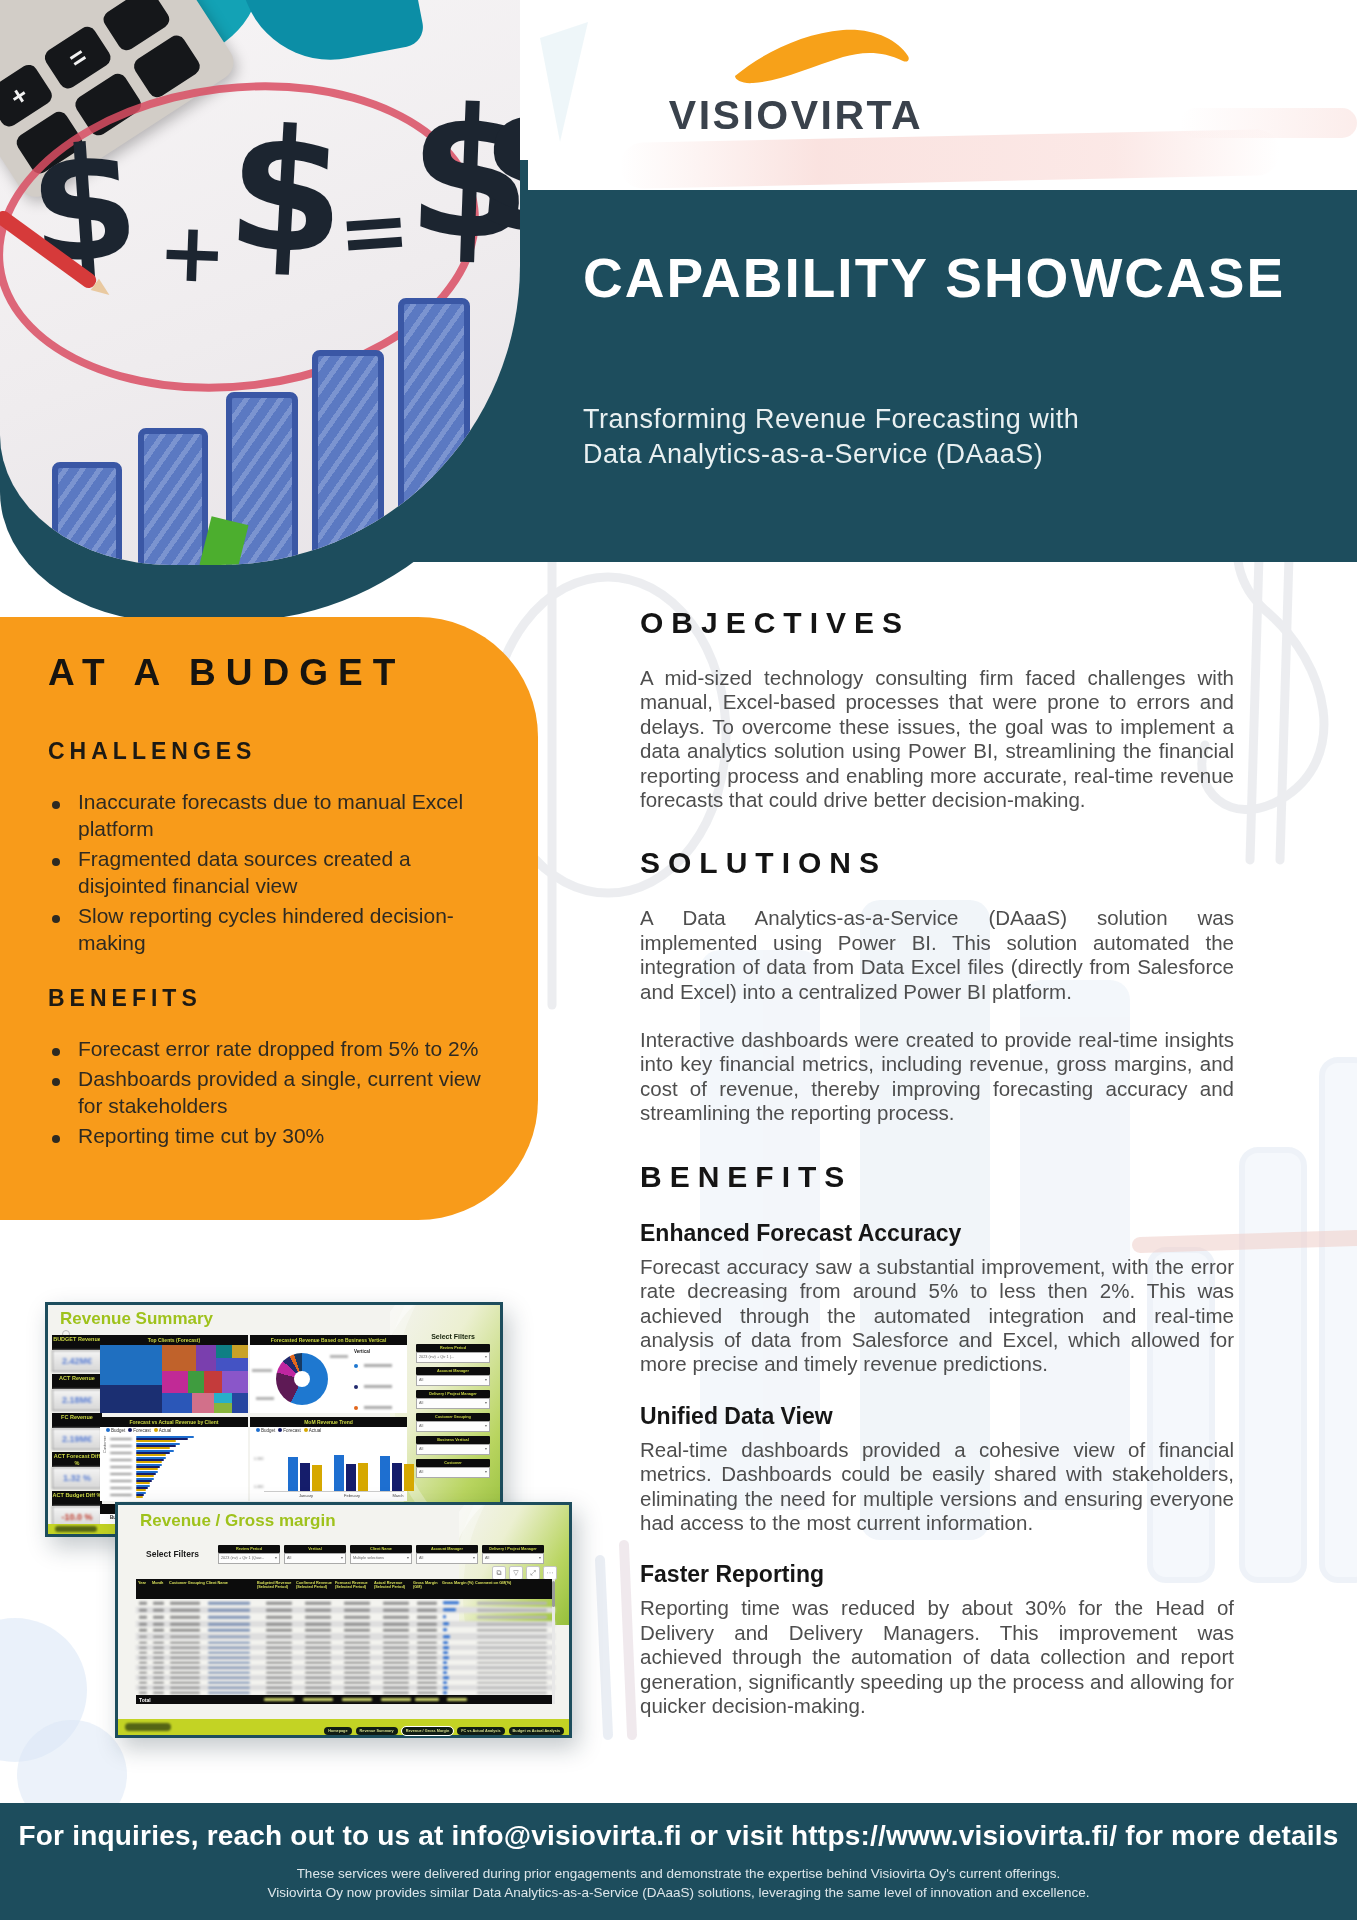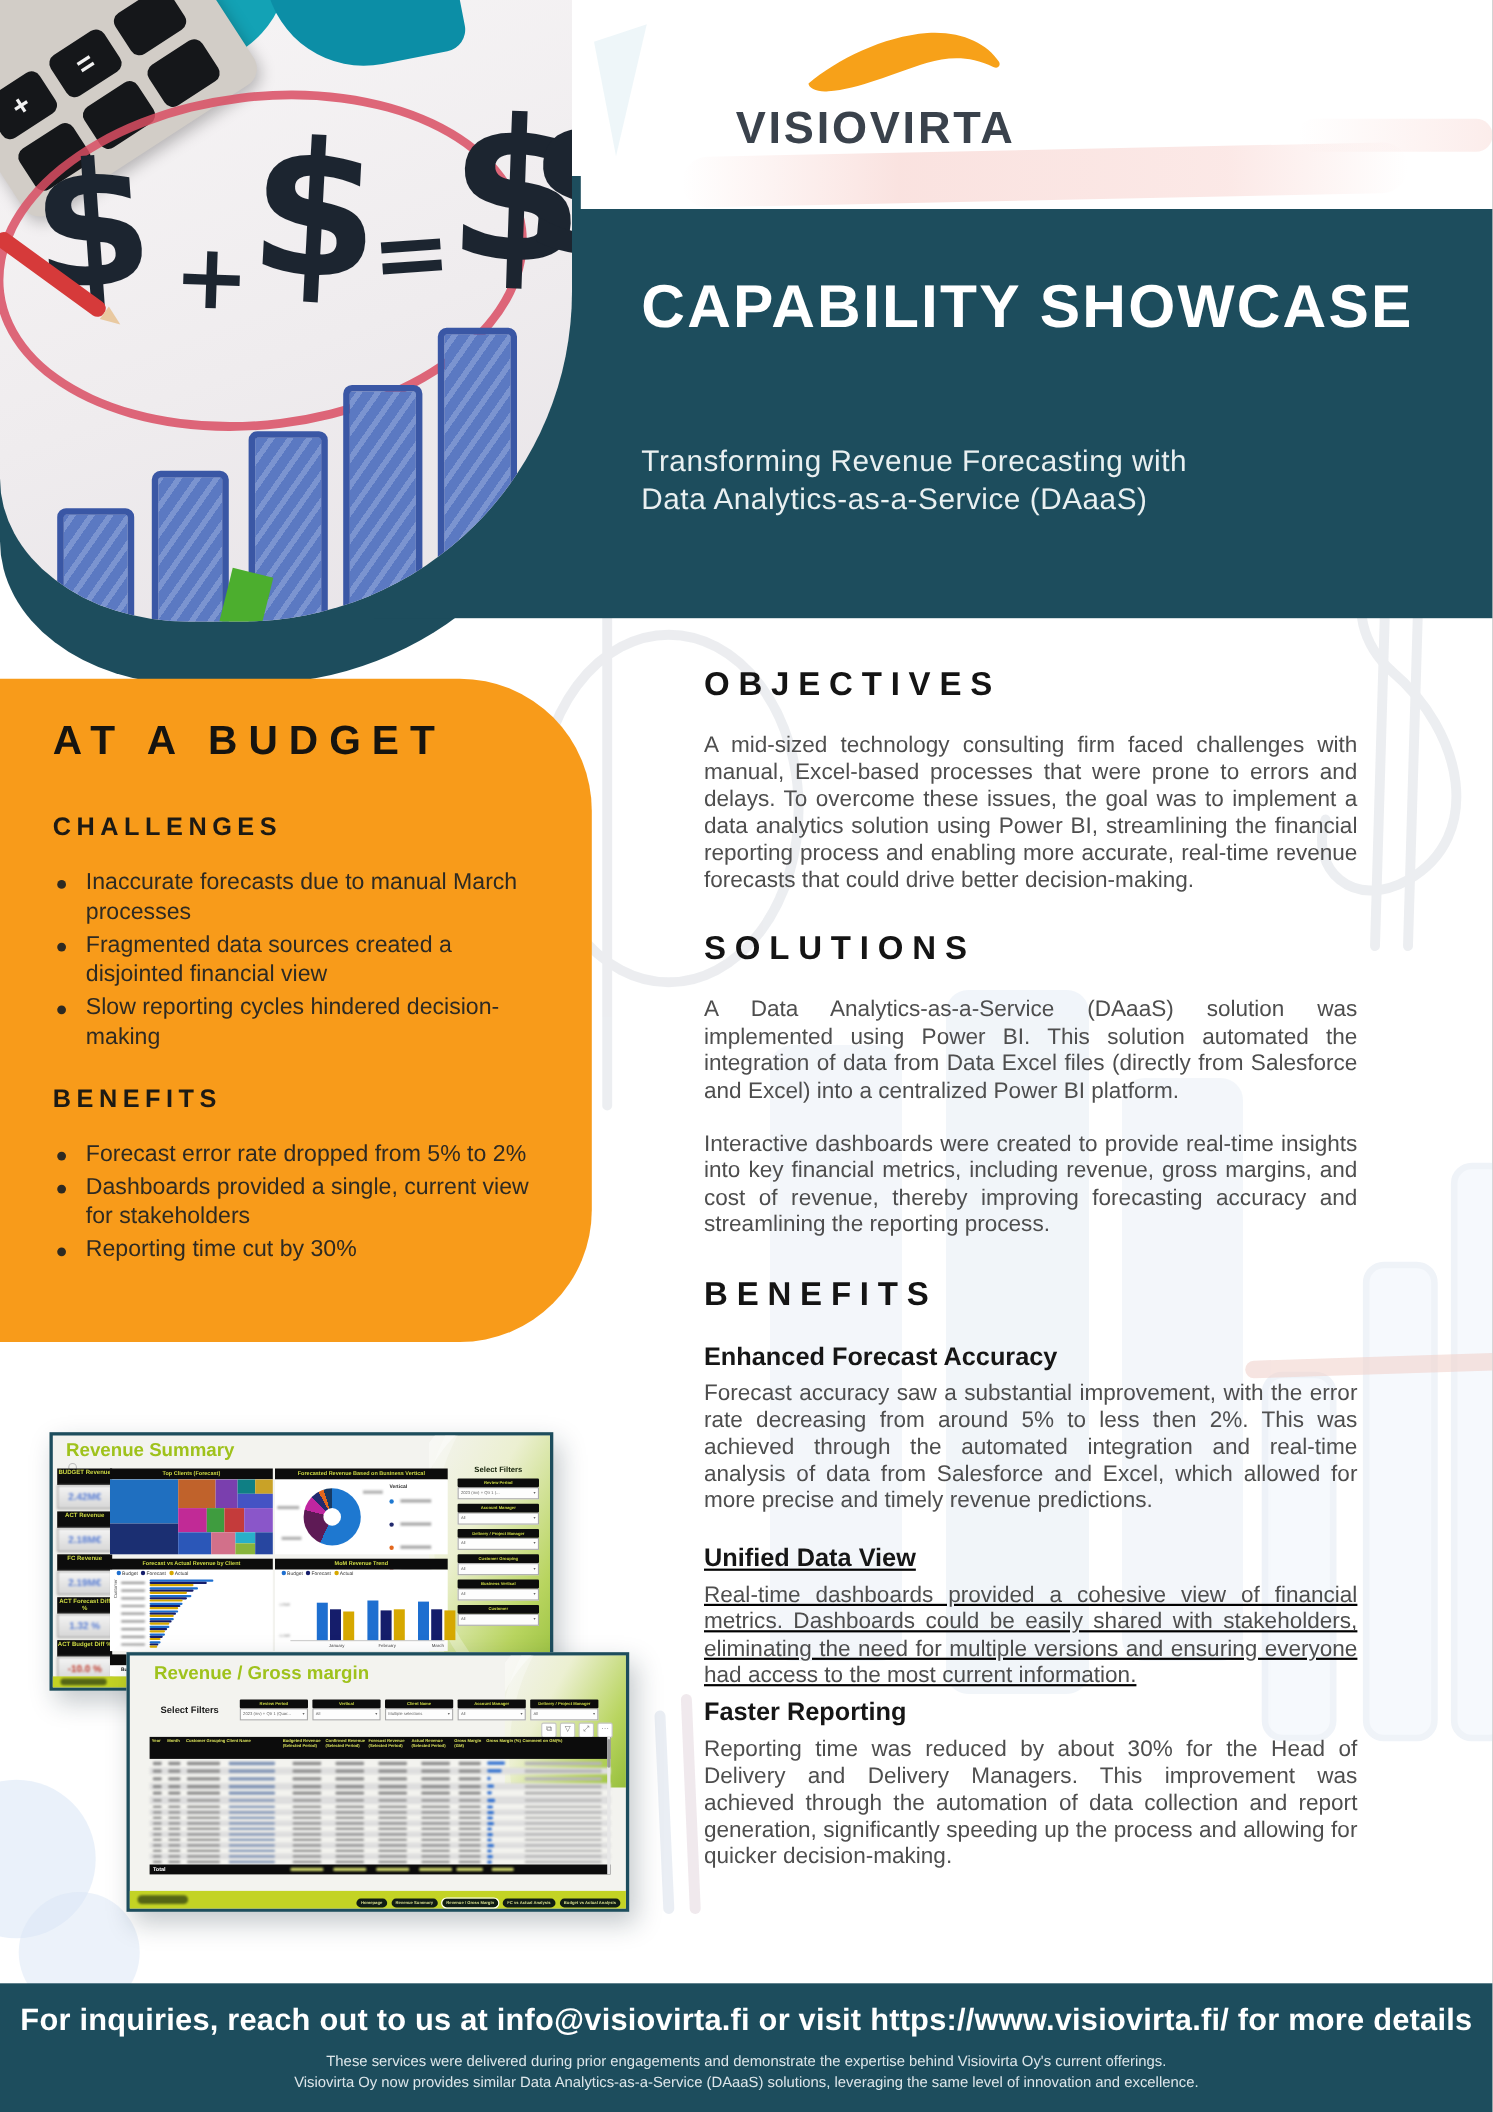--- a/index.html
+++ b/index.html
@@ -199,21 +199,21 @@
     <div>Data Analytics-as-a-Service (DAaaS)</div>
   </div>
 
   <div class="orange-box"></div>
   <div class="ob-title">AT A BUDGET</div>
   <div class="ob-sub challenges">CHALLENGES</div>
   <div class="ob-list challenges-list">
 
       <div class="bullet-item">
         <span class="dot"></span>
-        <span>Inaccurate forecasts due to manual March processes</span>
+        <span>Inaccurate forecasts due to manual Excel platform</span>
       </div>
 
       <div class="bullet-item">
         <span class="dot"></span>
         <span>Fragmented data sources created a disjointed financial view</span>
       </div>
 
       <div class="bullet-item">
         <span class="dot"></span>
         <span>Slow reporting cycles hindered decision-making</span>
@@ -245,21 +245,21 @@
     <p class="body-p">A Data Analytics-as-a-Service (DAaaS) solution was implemented using Power BI. This solution automated the integration of data from Data Excel files (directly from Salesforce and Excel) into a centralized Power BI platform.</p>
     <p class="body-p">Interactive dashboards were created to provide real-time insights into key financial metrics, including revenue, gross margins, and cost of revenue, thereby improving forecasting accuracy and streamlining the reporting process.</p>
     <h2 class="h-big mt-gap">BENEFITS</h2>
     <div>
 
         <div class="benefit-block" style="margin-bottom:26px;">
           <h3 class="h-small">Enhanced Forecast Accuracy</h3>
           <p class="body-p" style="margin-bottom:0;">Forecast accuracy saw a substantial improvement, with the error rate decreasing from around 5% to less then 2%. This was achieved through the automated integration and real-time analysis of data from Salesforce and Excel, which allowed for more precise and timely revenue predictions.</p>
         </div>
 
-        <div class="benefit-block" style="margin-bottom:8px;text-decoration:underline;">
+        <div class="benefit-block" style="margin-bottom:26px;">
           <h3 class="h-small">Unified Data View</h3>
           <p class="body-p" style="margin-bottom:0;">Real-time dashboards provided a cohesive view of financial metrics. Dashboards could be easily shared with stakeholders, eliminating the need for multiple versions and ensuring everyone had access to the most current information.</p>
         </div>
 
         <div class="benefit-block" style="margin-bottom:26px;">
           <h3 class="h-small">Faster Reporting</h3>
           <p class="body-p" style="margin-bottom:0;">Reporting time was reduced by about 30% for the Head of Delivery and Delivery Managers. This improvement was achieved through the automation of data collection and report generation, significantly speeding up the process and allowing for quicker decision-making.</p>
         </div>
       </div>
   </div>

